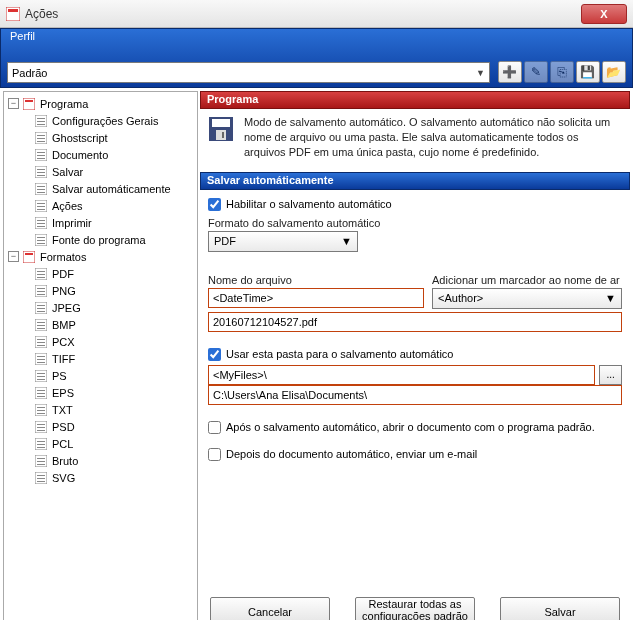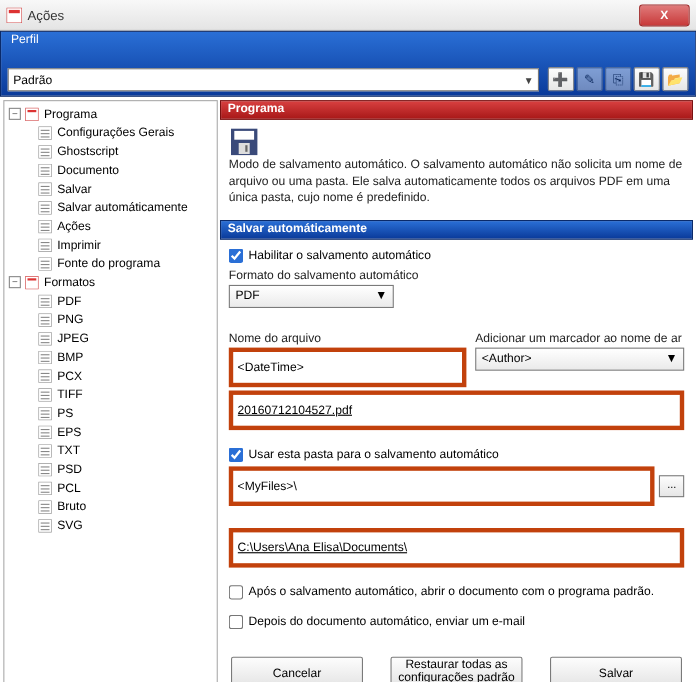--- a/index.html
+++ b/index.html
@@ -24,32 +24,32 @@
 .tree { width: 195px; border:1px solid #aaa; margin:3px 0 3px 3px; background:#fff; overflow-y:auto; padding:3px 2px; }
 .tnode { display:flex; align-items:center; height:17px; padding:0 2px; cursor:pointer; white-space:nowrap; }
 .tnode .exp { width:11px; height:11px; border:1px solid #888; font-size:9px; line-height:9px; text-align:center; margin-right:2px; color:#555; background:#fff;}
 .tnode.child { padding-left:27px;text-align:center; }
 .ticon { width:16px; height:14px; margin-right:3px; display:inline-flex; align-items:center; justify-content:center; font-size:11px;}
 
 .content { flex:1; margin:3px 3px 3px 2px; display:flex; flex-direction:column; }
 .section-hdr { height:18px; color:#fff; font-size:11px; font-weight:bold; padding:1px 6px; }
 .section-red { background:linear-gradient(#d84040,#a81818); border:1px solid #7a1010;}
 .section-blue { background:linear-gradient(#2a6fd6,#0a3a9a); border:1px solid #0a2a6a; margin-top:6px;}
-.desc-row { display:flex; padding:6px 8px;flex-direction:column; }
+.desc-row { display:flex; padding:6px 8px; }
 .save-ic { width:28px; height:28px; margin-right:10px; display:flex; align-items:center; justify-content:center; }
 .desc-text { font-size:11px; color:#222; line-height:1.35; }
 
 .form-area { flex:1; padding:4px 8px 0; overflow:hidden; }
 .chk { display:flex; align-items:center; margin:4px 0; }
 .chk input { margin-right:5px; accent-color:#2a6fd6; }
 .lbl { font-size:11px; color:#222; margin-top:6px; margin-bottom:2px; display:block;}
 .sel { height:21px; border:1px solid #7a7a7a; background:linear-gradient(#fff,#eaeaea); display:flex; align-items:center; justify-content:space-between; padding:0 5px; cursor:pointer; }
 .sel.small { width:150px;}
-.inp { width:100%; height:36px; border:4px solid #c2410c; padding:0 4px; font-size:11px; font-family:inherit; background:#fff;}
-.inp[readonly]{ background:#fff;text-decoration:underline; }
+.inp { width:100%; height:20px; border:1px solid #c2410c; padding:0 4px; font-size:11px; font-family:inherit; background:#fff;}
+.inp[readonly]{ background:#fff; }
 .row2 { display:flex; gap:8px; margin-top:4px;justify-content:center;}
 .col { flex:1; }
 .col2 { width:190px;}
 .pathrow { display:flex; gap:4px; align-items:center; margin-top:3px;}
 .browse { width:24px; height:20px; border:1px solid #7a7a7a; background:linear-gradient(#fdfdfd,#e6e6e6); font-size:10px; cursor:pointer; display:flex;align-items:center;justify-content:center;}
 .spacer { height:12px;}
 
 .btnrow { display:flex; justify-content:space-between; padding:8px 10px 10px; border-top:1px solid transparent; }
 .btn { width:120px; height:26px; border:1px solid #7a7a7a; background:linear-gradient(#fdfdfd,#e6e6e6); border-radius:2px; font-size:11px; cursor:pointer; text-align:center; line-height:1.1; padding-top:5px;}
 .btn.two { padding-top:0; display:flex; align-items:center; justify-content:center;}
@@ -404,21 +404,21 @@
       <div class="spacer"></div>
 
       <label class="chk">
         <input type="checkbox" checked="" style="">
         <span>Usar esta pasta para o salvamento automático</span>
       </label>
       <div class="pathrow">
         <input class="inp" value="&lt;MyFiles&gt;\" style="">
         <div class="browse">...</div>
       </div>
-      <input class="inp" style="margin-top: 20px;" readonly="" value="C:\Users\Ana Elisa\Documents\">
+      <input class="inp" style="margin-top: 0;" readonly="" value="C:\Users\Ana Elisa\Documents\">
 
       <div class="spacer"></div>
 
       <label class="chk">
         <input type="checkbox" style="">
         <span>Após o salvamento automático, abrir o documento com o programa padrão.</span>
       </label>
       <div style="height:6px"></div>
       <label class="chk">
         <input type="checkbox" style="">

